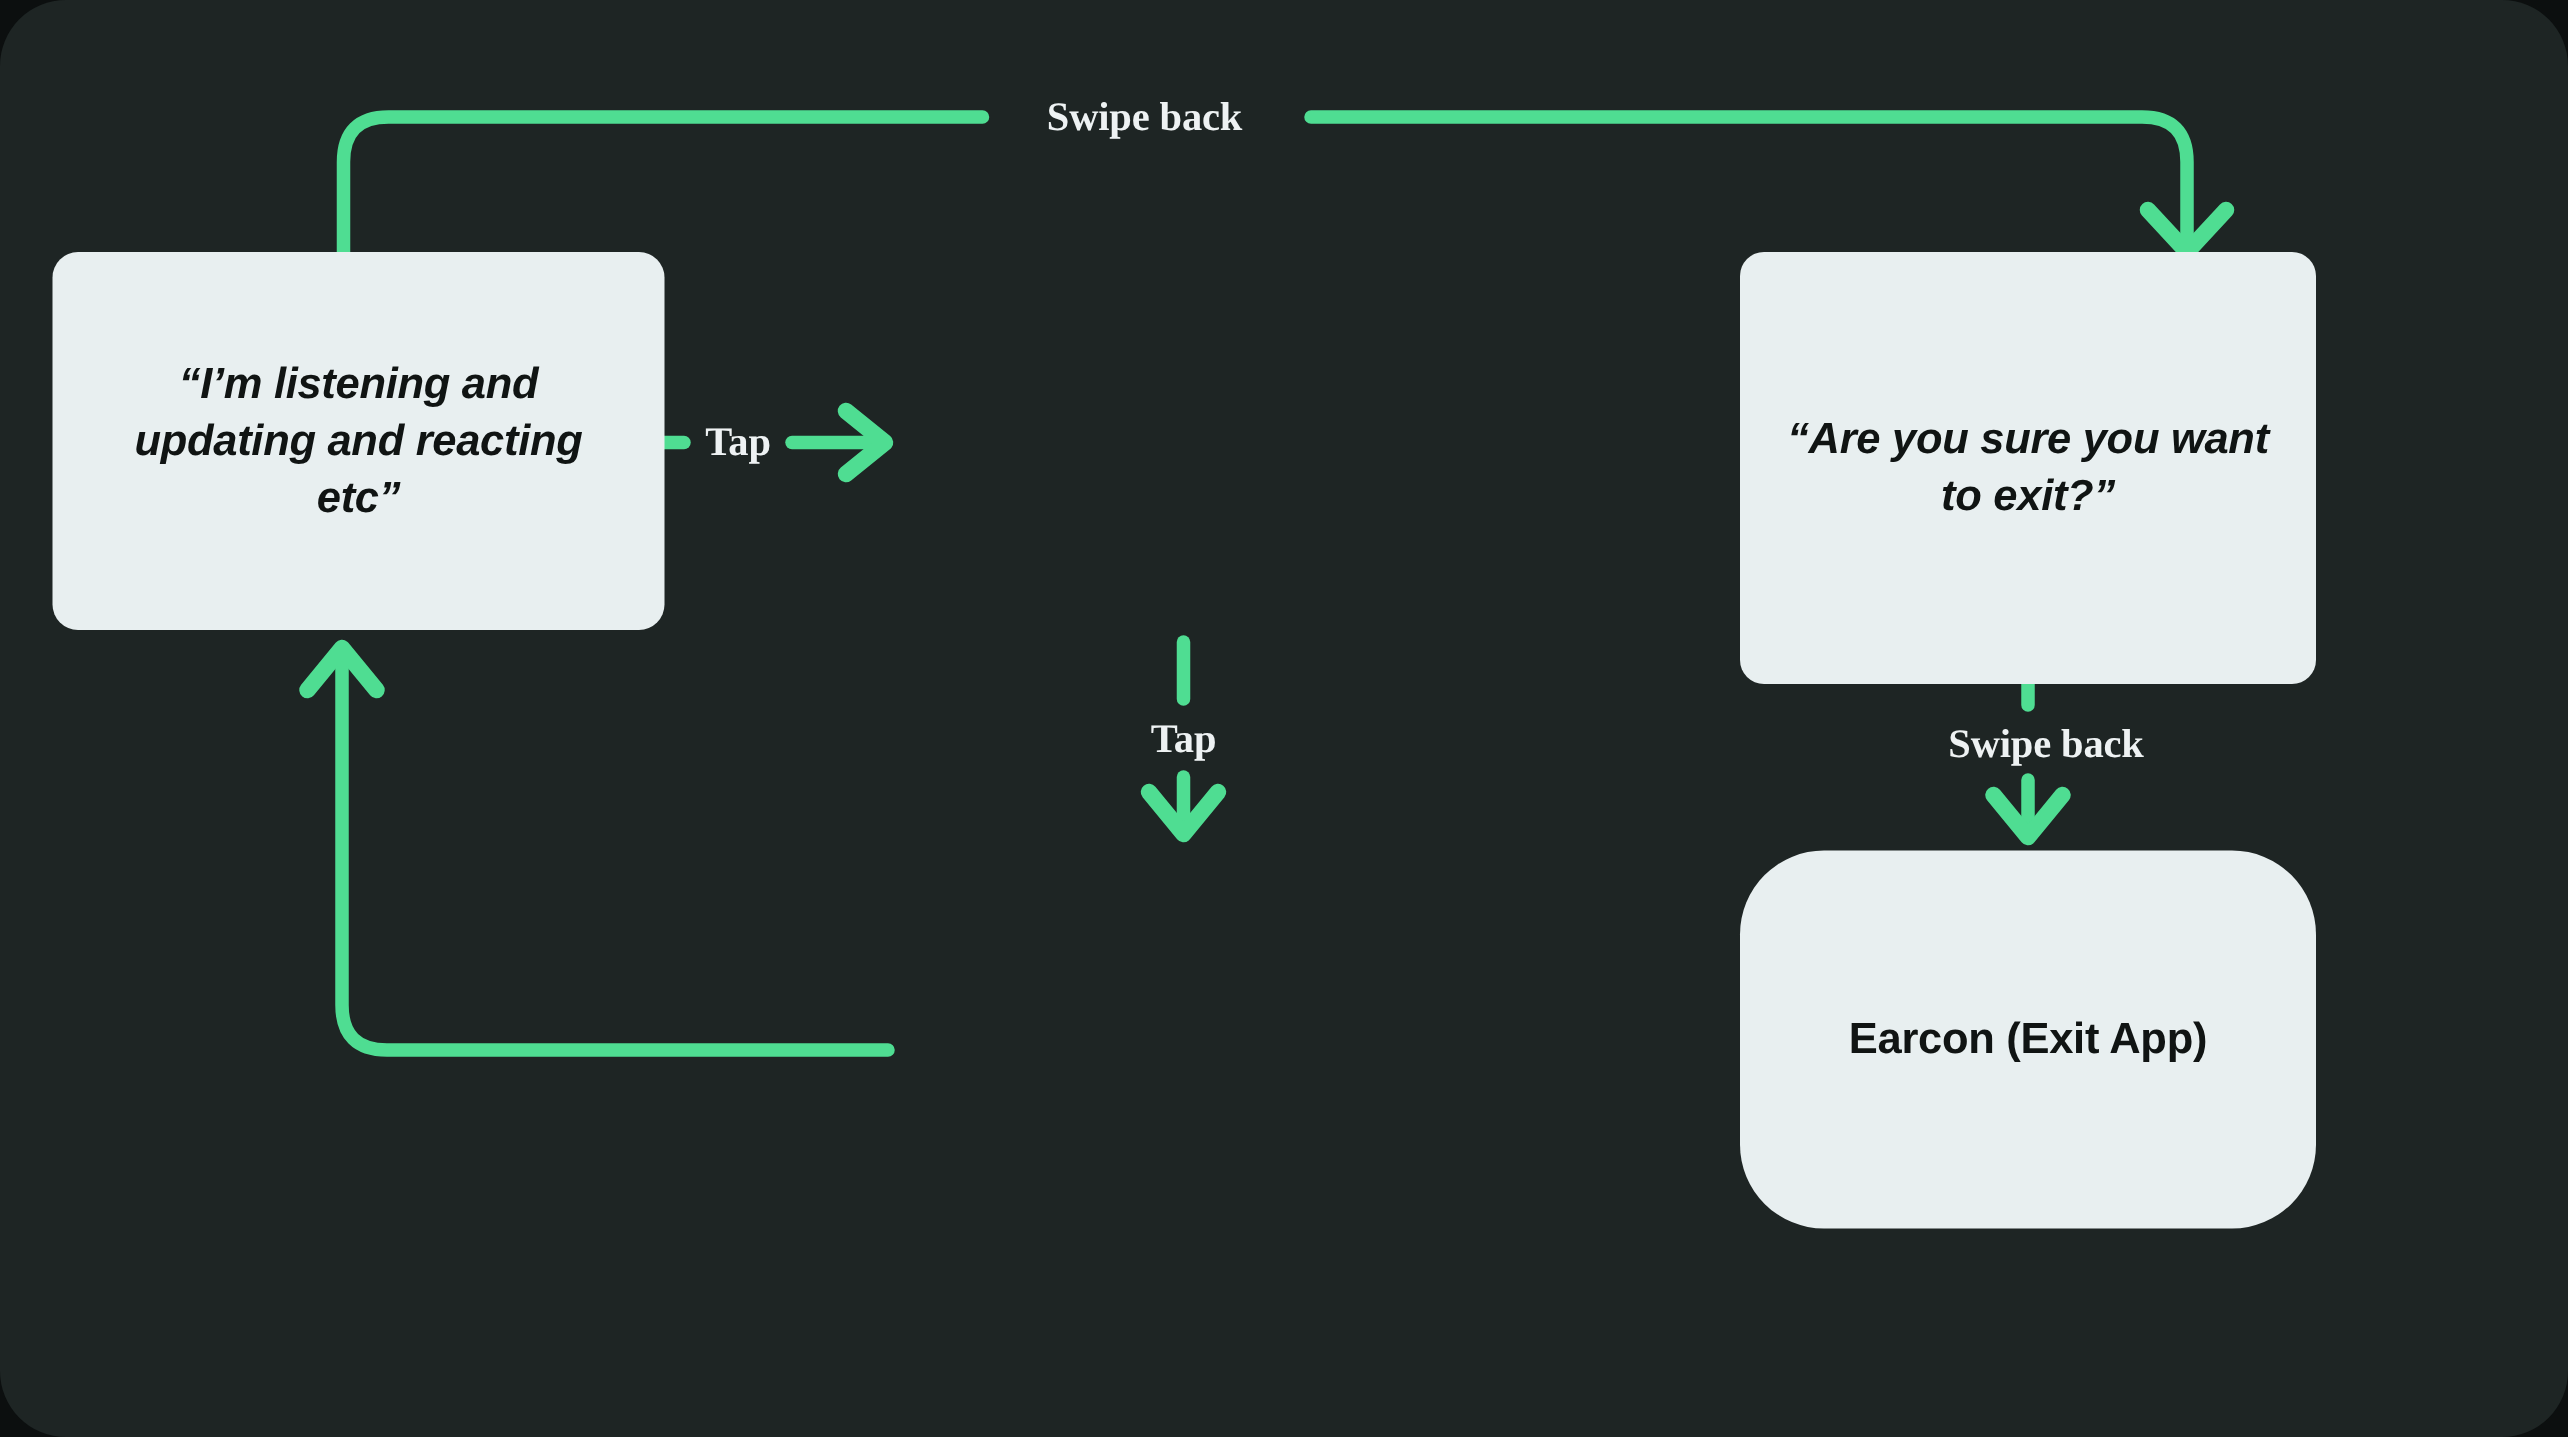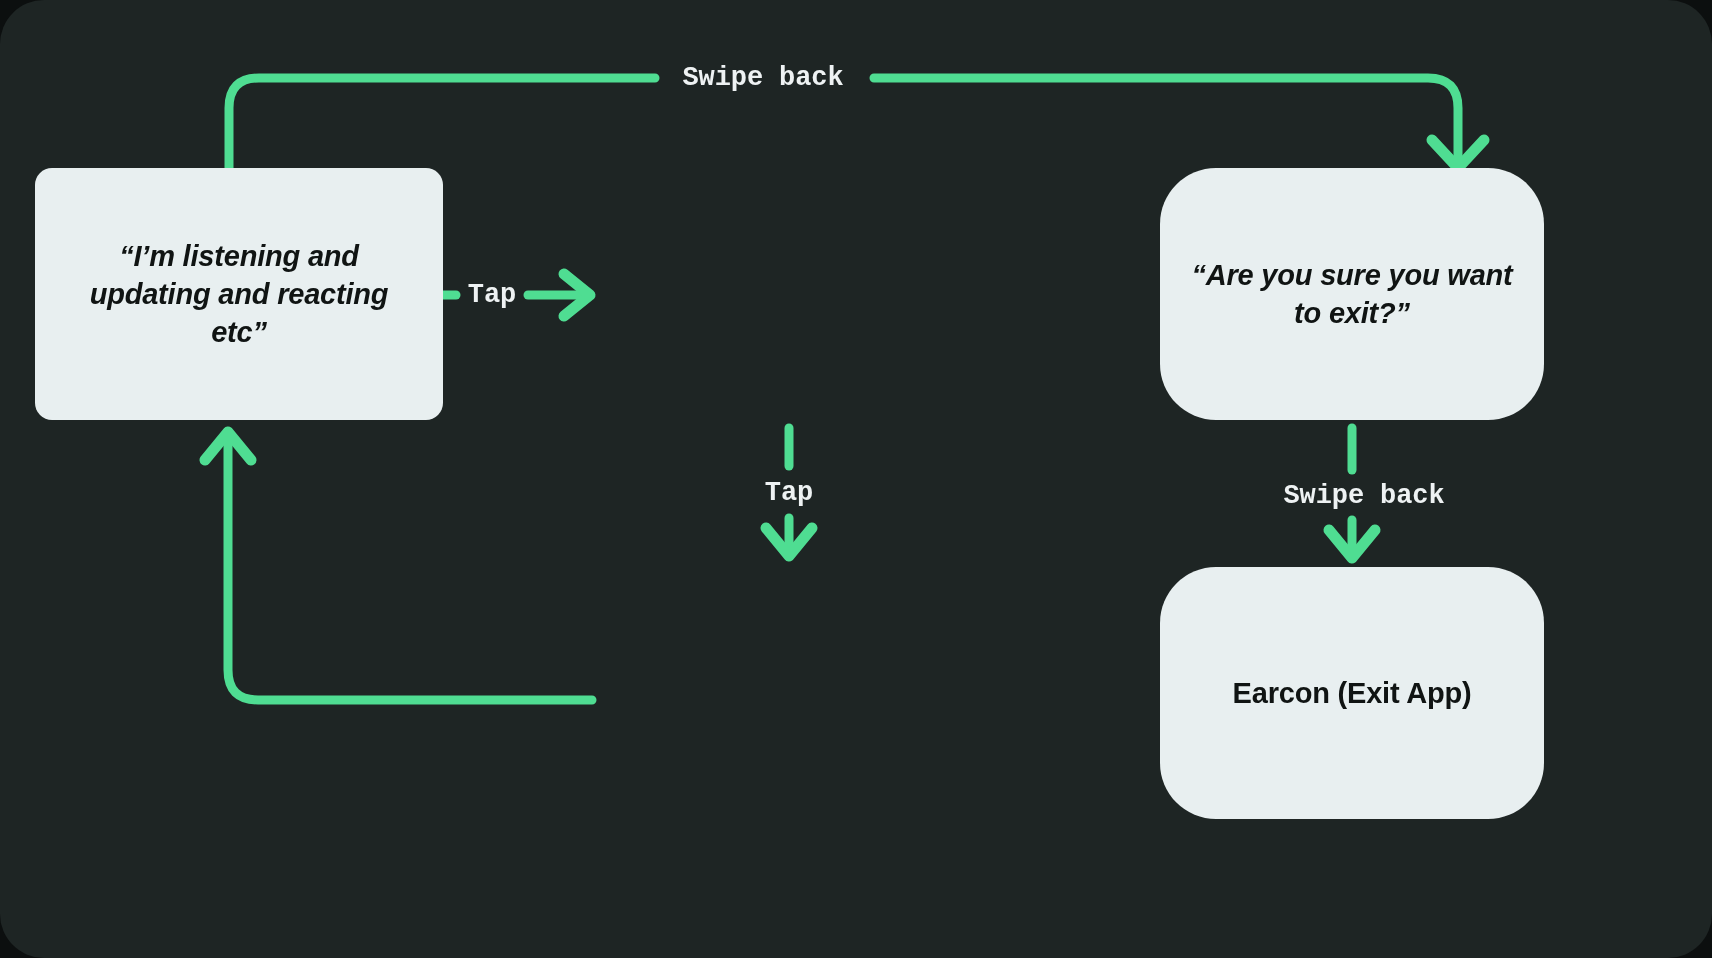--- a/index.html
+++ b/index.html
@@ -48,21 +48,21 @@
     color: #101413;
     text-align: center;
     letter-spacing: -0.2px;
   }
   .node-text.upright {
     font-style: normal;
   }
   .edge-label {
     position: absolute;
     color: #eef2f3;
-    font-family: Liberation Mono, monospace;
+    font-family: Liberation Serif, serif;
     font-weight: bold;
     font-size: 27px;
     letter-spacing: -0.1px;
     white-space: nowrap;
     transform: translate(-50%, -50%);
     text-align: center;
   }
 </style>
 </head>
 <body>
@@ -105,21 +105,21 @@
       <path class="ln" d="M 1352 520 L 1352 548"></path>
       <path class="hd" d="M 1329 530 L 1352 558 L 1375 530"></path>
     </g>
   </svg>
 
   <div class="node" style="left:35px; top:168px; width:408px; height:252px;border-radius:17px;">
     <span class="node-text">“I’m listening and updating and reacting etc”</span>
   </div>
 
 
-  <div class="node" style="left:1160px; top:168px; width:384px; height:252px;">
+  <div class="node" style="left:1160px; top:168px; width:384px; height:288px;border-radius:16px;">
     <span class="node-text">“Are you sure you want to exit?”</span>
   </div>
 
 
   <div class="node" style="left:1160px; top:567px; width:384px; height:252px;">
     <span class="node-text upright">Earcon (Exit App)</span>
   </div>
 
   <div class="edge-label" style="left:763px; top:78px;">Swipe back</div>
 

